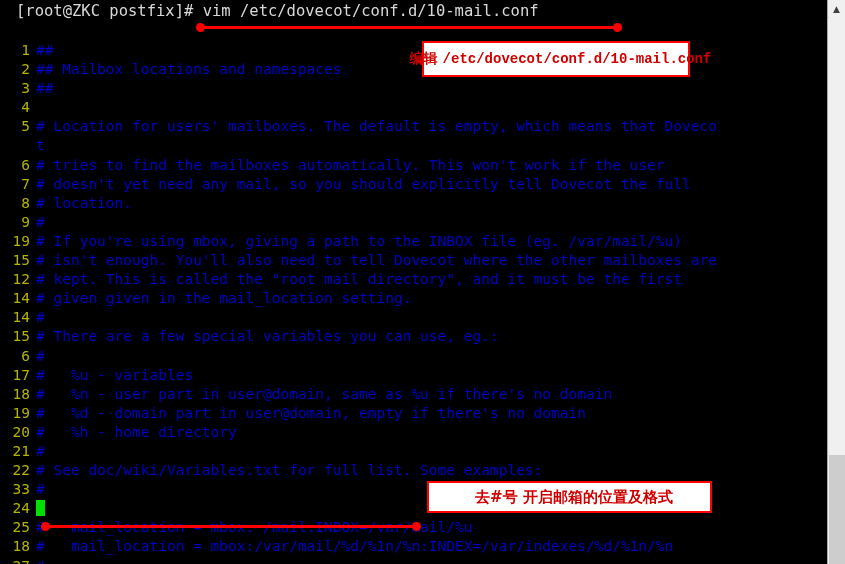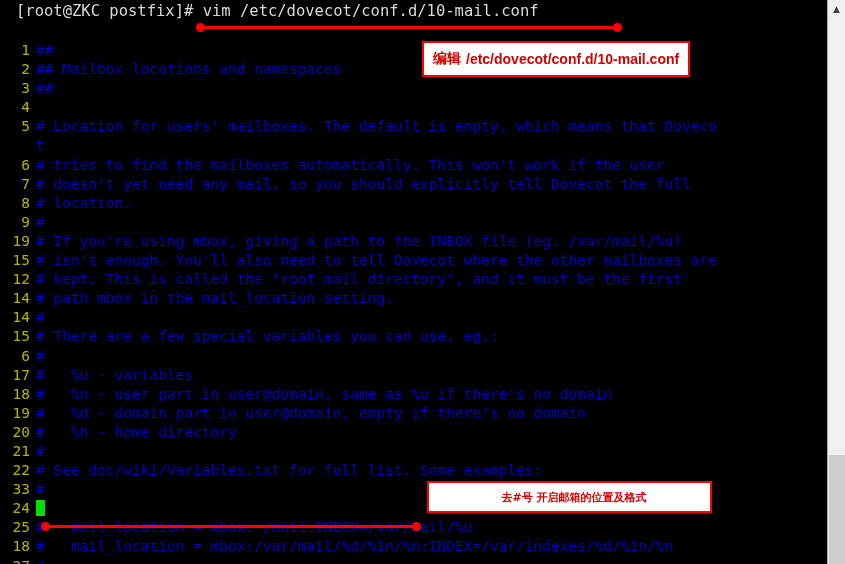--- a/index.html
+++ b/index.html
@@ -95,46 +95,47 @@
     position: absolute;
     background: #ffffff;
     border: 2px solid #ff0000;
     color: #d00000;
     font-family: "DejaVu Sans", "Liberation Sans", sans-serif;
     font-weight: bold;
     white-space: nowrap;
     box-sizing: border-box;
     display: flex;
     align-items: center;
+    justify-content: center;
   }
 
   #anno-top {
     left: 422px;
     top: 41px;
     width: 268px;
     height: 36px;
     padding-left: 9px;
     font-size: 14px;
   }
 
   #anno-bottom {
     left: 427px;
     top: 481px;
     width: 285px;
     height: 32px;
     padding-left: 9px;
     justify-content: center;
-    font-size: 11px;
+    font-size: 15px;
   }
 
   .anno-cn { font-weight: bold; }
   .anno-path {
     font-weight: bold;
     margin-left: 5px;
-    font-family: Liberation Sans, sans-serif;
+    font-family: Liberation Mono, monospace;
   }
 
   
   .marker {
     position: absolute;
     height: 3px;
     background: #ff0000;
   }
   .marker::before, .marker::after {
     content: "";
@@ -219,21 +220,21 @@
         <div class="row"><span class="lno">4</span><span class="ltext"></span></div>
         <div class="row"><span class="lno">5</span><span class="ltext"># Location for users' mailboxes. The default is empty, which means that Doveco</span></div>
         <div class="row"><span class="lno"></span><span class="ltext">t</span></div>
         <div class="row"><span class="lno">6</span><span class="ltext"># tries to find the mailboxes automatically. This won't work if the user</span></div>
         <div class="row"><span class="lno">7</span><span class="ltext"># doesn't yet need any mail, so you should explicitly tell Dovecot the full</span></div>
         <div class="row"><span class="lno">8</span><span class="ltext"># location.</span></div>
         <div class="row"><span class="lno">9</span><span class="ltext">#</span></div>
         <div class="row"><span class="lno">19</span><span class="ltext"># If you're using mbox, giving a path to the INBOX file (eg. /var/mail/%u)</span></div>
         <div class="row"><span class="lno">15</span><span class="ltext"># isn't enough. You'll also need to tell Dovecot where the other mailboxes are</span></div>
         <div class="row"><span class="lno">12</span><span class="ltext"># kept. This is called the "root mail directory", and it must be the first</span></div>
-        <div class="row"><span class="lno">14</span><span class="ltext"># path mbox in the mail_location setting.</span></div>
+        <div class="row"><span class="lno">14</span><span class="ltext"># given given in the mail_location setting.</span></div>
         <div class="row"><span class="lno">14</span><span class="ltext">#</span></div>
         <div class="row"><span class="lno">15</span><span class="ltext"># There are a few special variables you can use, eg.:</span></div>
         <div class="row"><span class="lno">6</span><span class="ltext">#</span></div>
         <div class="row"><span class="lno">17</span><span class="ltext">#   %u - variables</span></div>
         <div class="row"><span class="lno">18</span><span class="ltext">#   %n - user part in user@domain, same as %u if there's no domain</span></div>
         <div class="row"><span class="lno">19</span><span class="ltext">#   %d - domain part in user@domain, empty if there's no domain</span></div>
         <div class="row"><span class="lno">20</span><span class="ltext">#   %h - home directory</span></div>
         <div class="row"><span class="lno">21</span><span class="ltext">#</span></div>
         <div class="row"><span class="lno">22</span><span class="ltext"># See doc/wiki/Variables.txt for full list. Some examples:</span></div>
         <div class="row"><span class="lno">33</span><span class="ltext">#</span></div>

